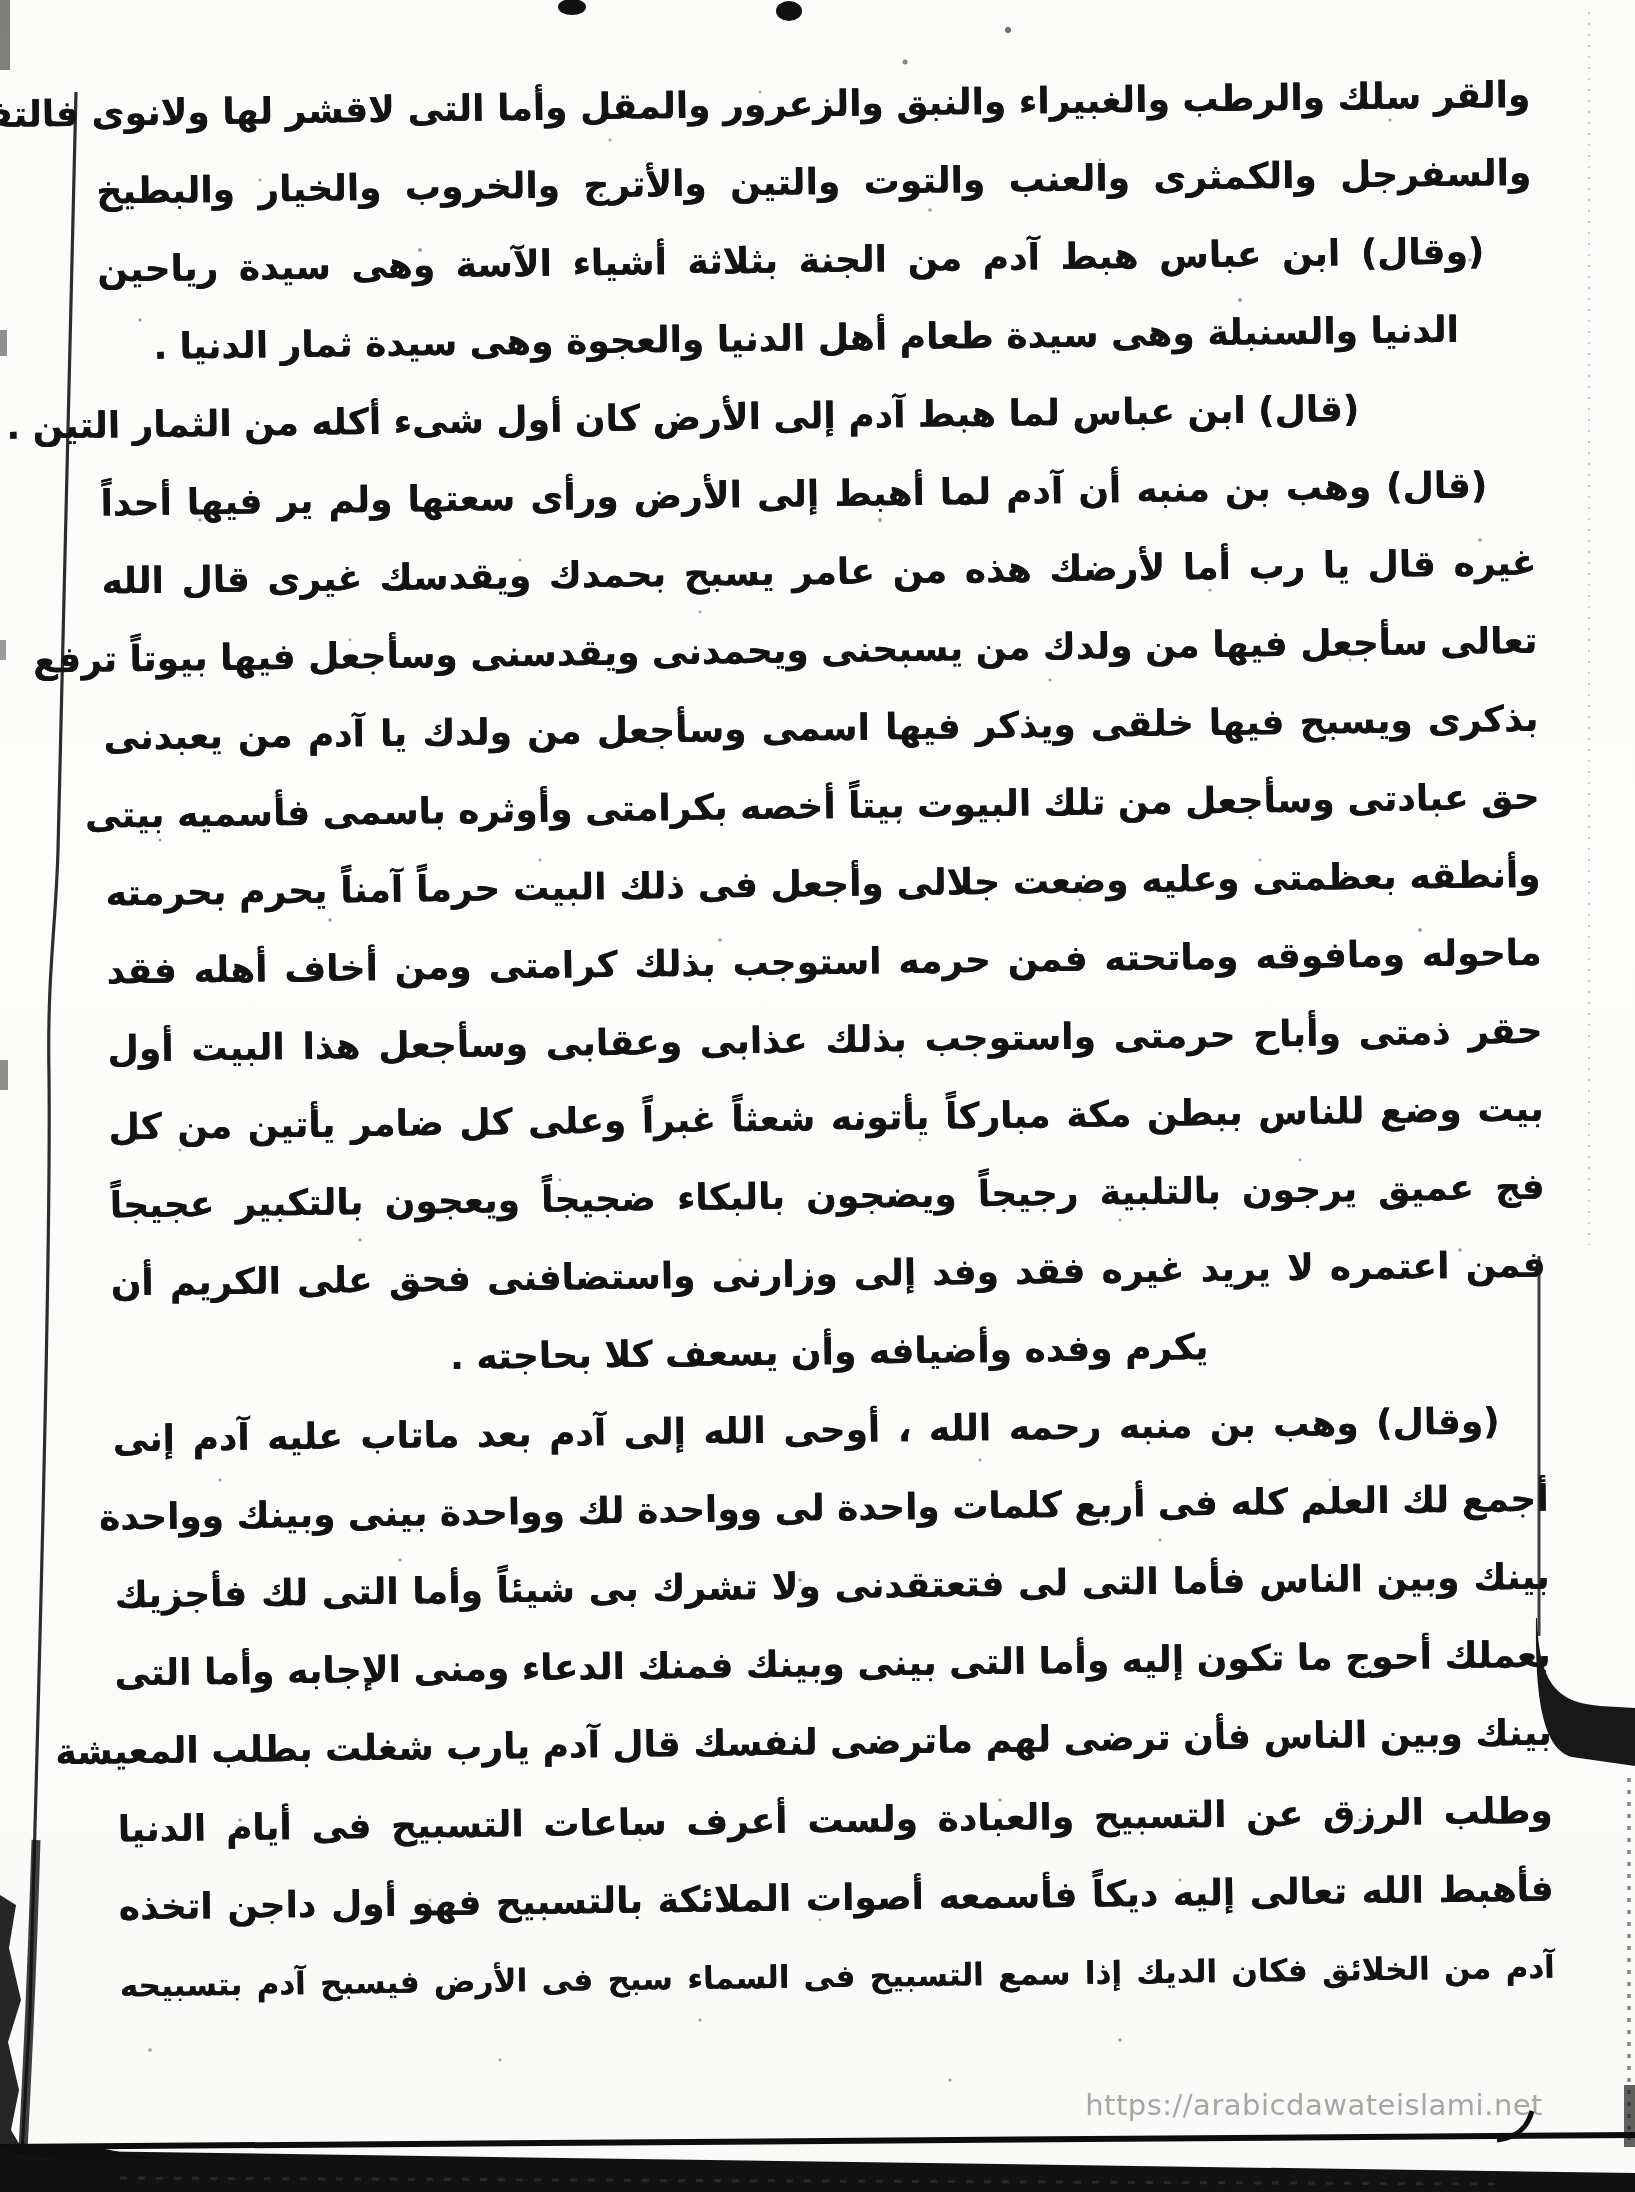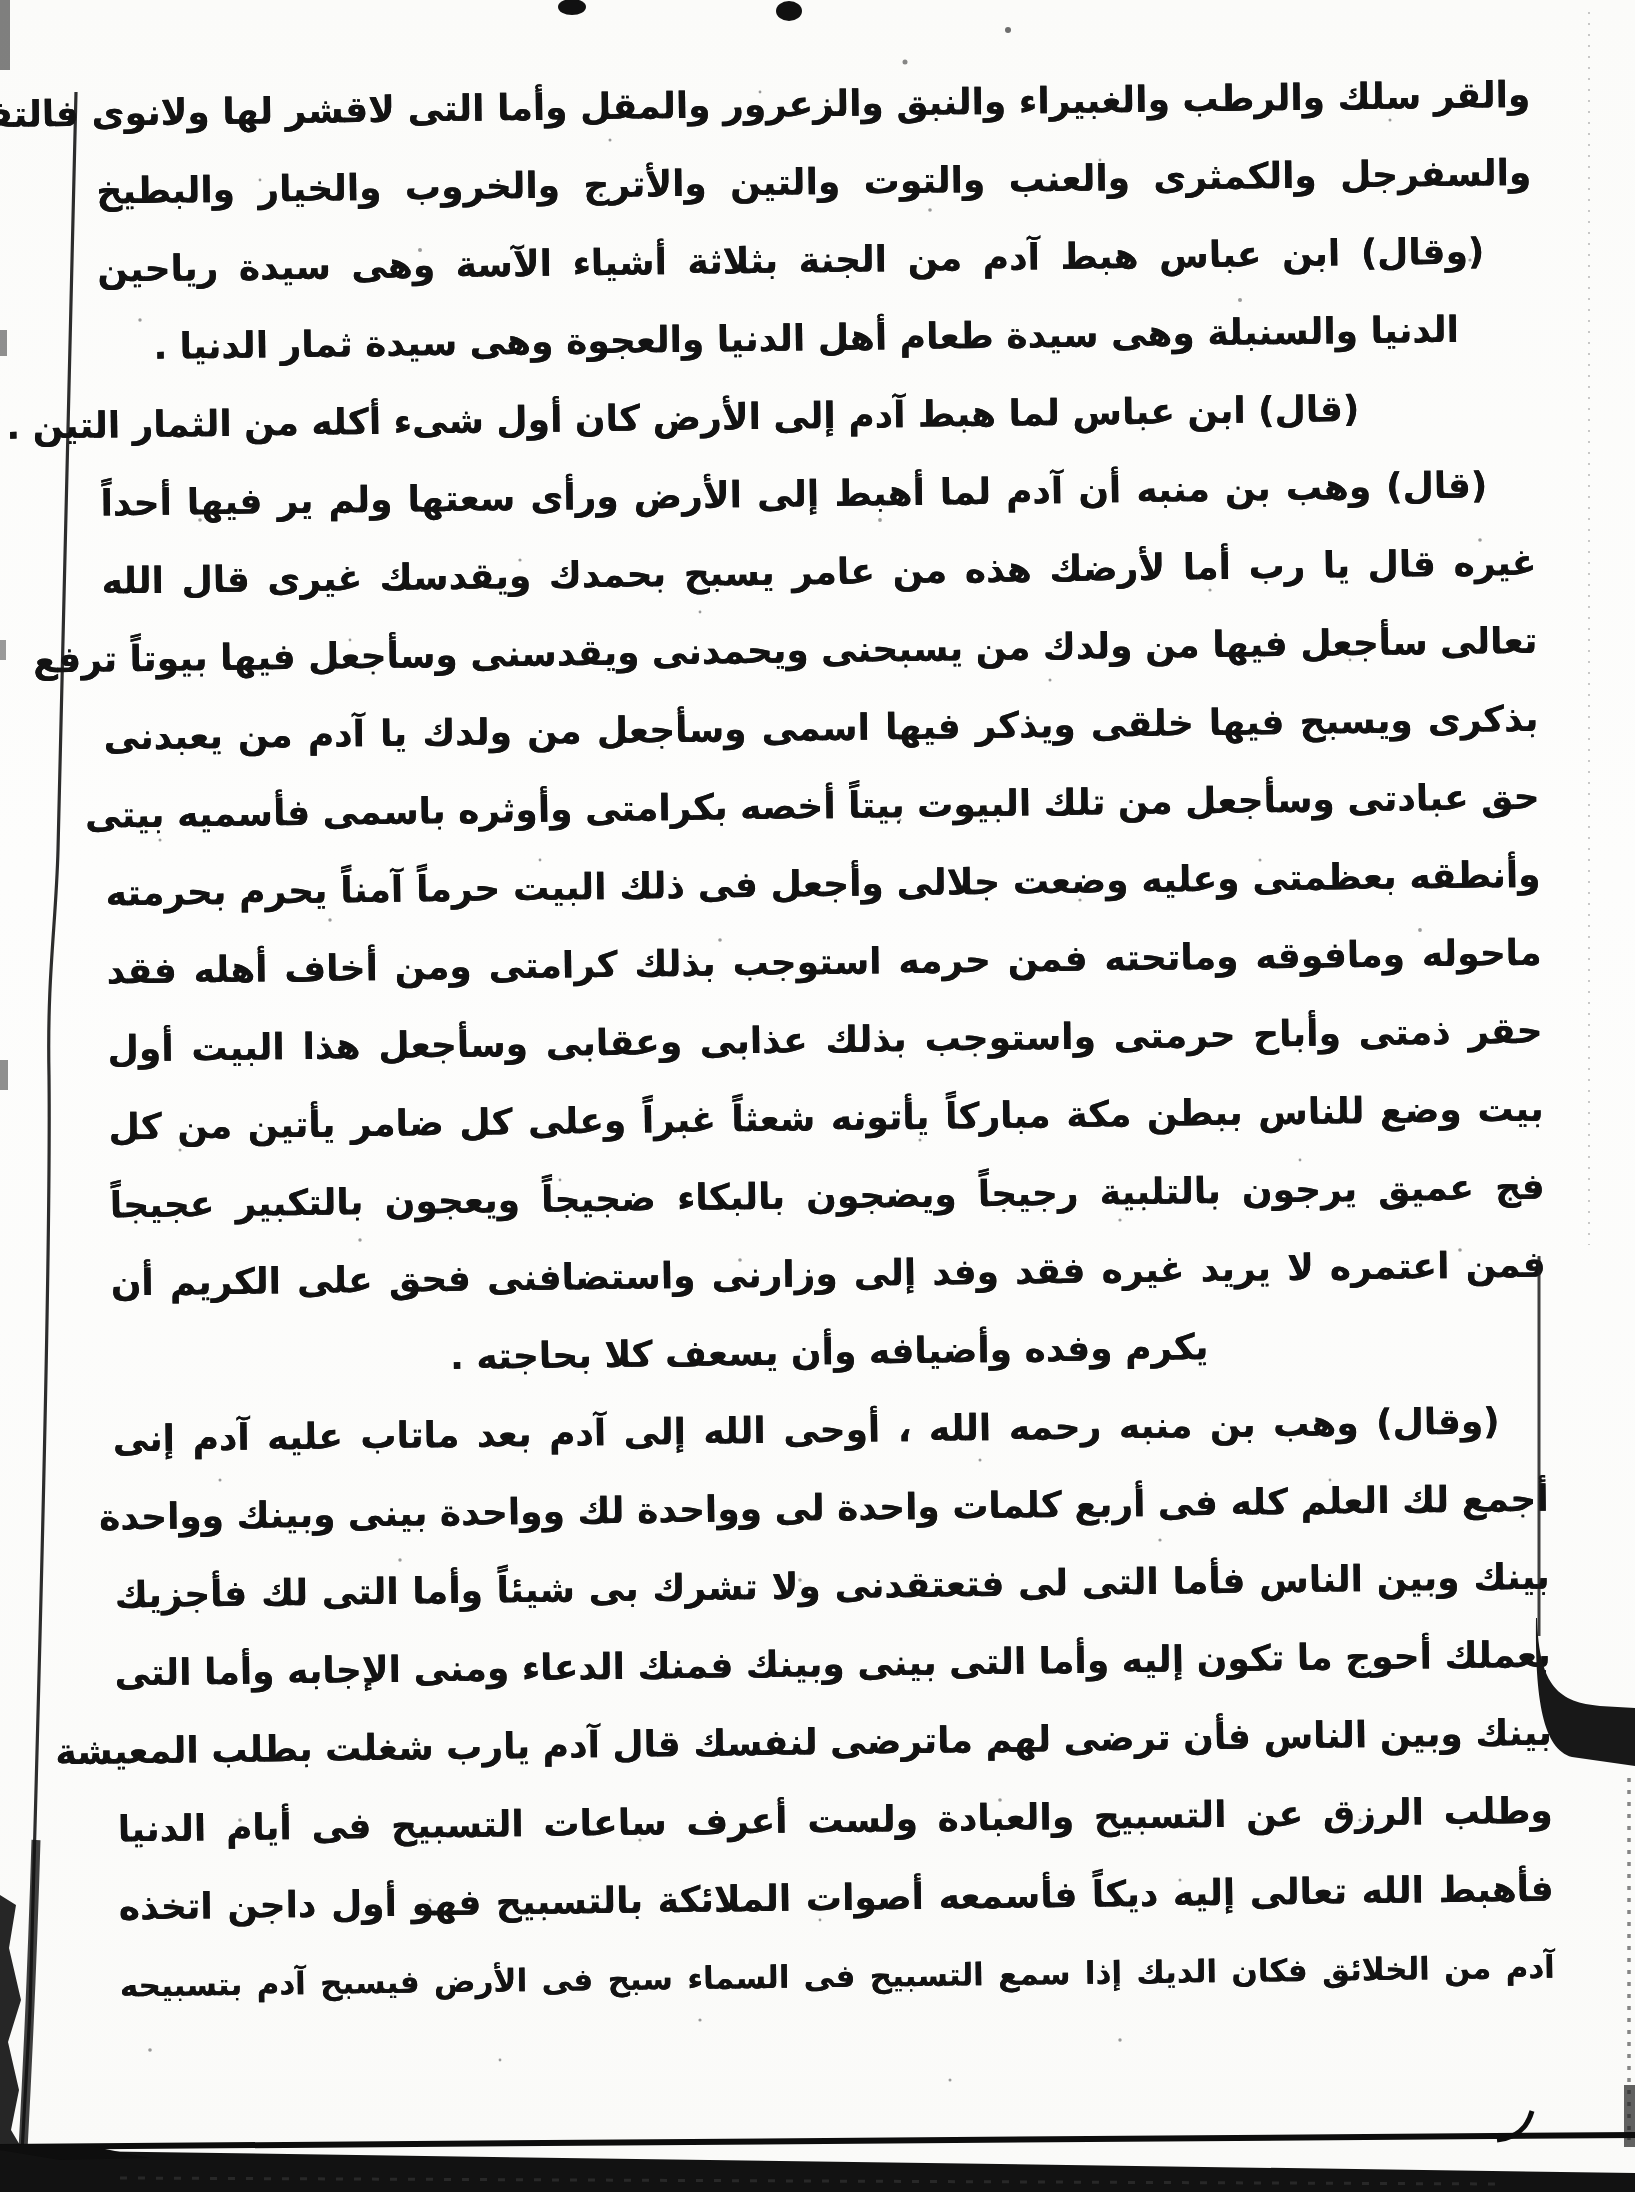--- a/index.html
+++ b/index.html
@@ -75,20 +75,21 @@
     <div class="line l-ps">(وقال) وهب بن منبه رحمه الله ، أوحى الله إلى آدم بعد ماتاب عليه آدم إنى</div>
     <div class="line">أجمع لك العلم كله فى أربع كلمات واحدة لى وواحدة لك وواحدة بينى وبينك وواحدة</div>
     <div class="line">بينك وبين الناس فأما التى لى فتعتقدنى ولا تشرك بى شيئاً وأما التى لك فأجزيك</div>
     <div class="line">بعملك أحوج ما تكون إليه وأما التى بينى وبينك فمنك الدعاء ومنى الإجابه وأما التى</div>
     <div class="line">بينك وبين الناس فأن ترضى لهم ماترضى لنفسك قال آدم يارب شغلت بطلب المعيشة</div>
     <div class="line">وطلب الرزق عن التسبيح والعبادة ولست أعرف ساعات التسبيح فى أيام الدنيا</div>
     <div class="line">فأهبط الله تعالى إليه ديكاً فأسمعه أصوات الملائكة بالتسبيح فهو أول داجن اتخذه</div>
     <div class="line l-tight">آدم من الخلائق فكان الديك إذا سمع التسبيح فى السماء سبح فى الأرض فيسبح آدم بتسبيحه</div>
   </div>
 
+  <div class="watermark">https://arabicdawateislami.net</div>
 
   <svg class="artifacts" width="1635" height="2192" viewBox="0 0 1635 2192">
 
     <g>
       <path d="M76,92 C70,380 63,640 58,850 C56,925 47,975 49,1075 C51,1260 38,1720 30,2010 L22,2152" fill="none" stroke="#161616" stroke-width="3.2" opacity="0.9"></path>
       <path d="M36,1840 C32,1975 27,2075 23,2150" fill="none" stroke="#101010" stroke-width="9" opacity="0.8"></path>
       <path d="M0,1895 L16,1905 L9,1948 L21,2000 L8,2042 L19,2090 L11,2130 L24,2152 L0,2152 Z" fill="#131313" opacity="0.92"></path>
       <rect x="0" y="0" width="10" height="70" fill="#1a1a1a" opacity="0.55"></rect>
       <rect x="0" y="330" width="7" height="26" fill="#222" opacity="0.5"></rect>
       <rect x="0" y="640" width="6" height="20" fill="#222" opacity="0.45"></rect>

